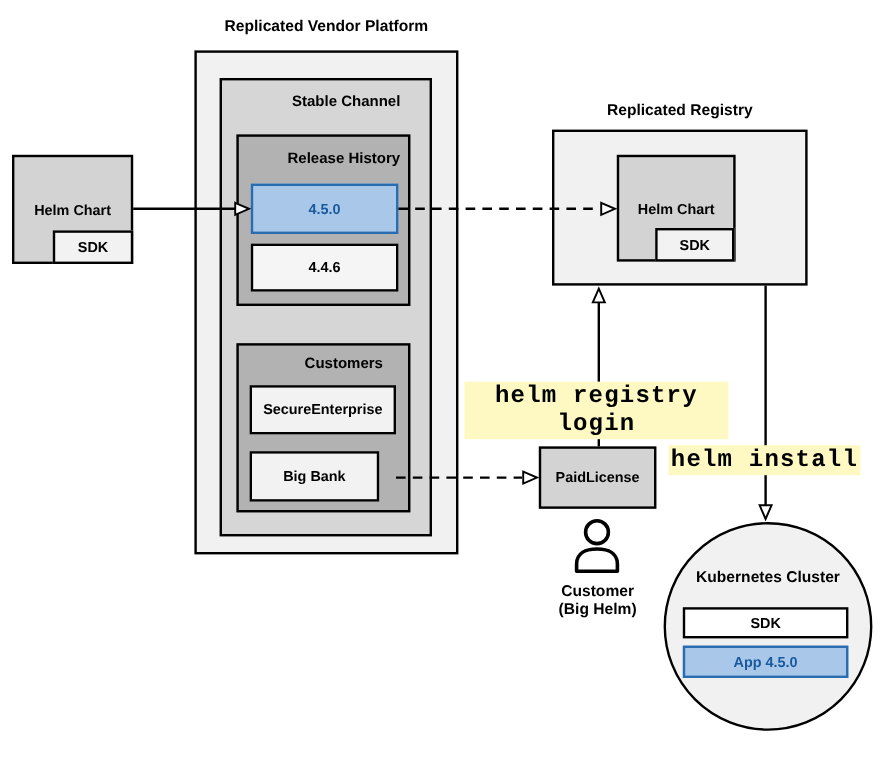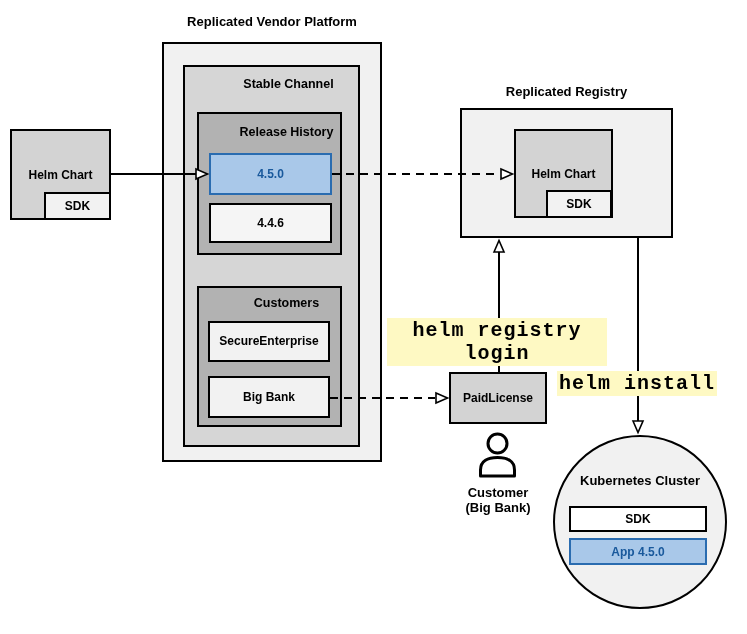--- a/index.html
+++ b/index.html
@@ -62,21 +62,21 @@
     <span>4.4.6</span>
   </div>
 
   <div class="box bg-dark" style="left:197px;top:286px;width:145px;height:141px;"></div>
   <div class="head-lbl" style="left:197px;top:296px;width:145px;">Customers</div>
 
   <div class="box bg-item center col lbl two-line" style="left:208px;top:321px;width:122px;height:41px;">
     <span>Secure</span>
     <span>Enterprise</span>
   </div>
-  <div class="box bg-item center lbl" style="left:208px;top:376px;width:122px;height:42px;">
+  <div class="box bg-item center lbl" style="left:208px;top:376px;width:108px;height:42px;">
     <span>Big Bank</span>
   </div>
 
   <div class="box bg-chart center lbl" style="left:10px;top:129px;width:101px;height:91px;">
     <span>Helm Chart</span>
   </div>
   <div class="box bg-item center lbl" style="left:44px;top:192px;width:67px;height:28px;">
     <span>SDK</span>
   </div>
 
@@ -89,21 +89,21 @@
     <span>SDK</span>
   </div>
 
   <div class="box bg-chart center col lbl two-line" style="left:449px;top:372px;width:98px;height:52px;font-size:12px;">
     <span>Paid</span>
     <span>License</span>
   </div>
 
   <div class="actor-lbl two-line" style="left:446px;top:485px;width:104px;">
     <span>Customer</span>
-    <span>(Big Bank)</span>
+    <span>(Big Helm)</span>
   </div>
 
   <div class="box bg-light circle" style="left:553px;top:435px;width:174px;height:174px;"></div>
   <div class="title" style="left:553px;top:473px;width:174px;">Kubernetes Cluster</div>
   <div class="box bg-white center lbl" style="left:569px;top:506px;width:138px;height:26px;">
     <span>SDK</span>
   </div>
   <div class="box bg-blue center lbl blue-text" style="left:569px;top:538px;width:138px;height:27px;">
     <span>App 4.5.0</span>
   </div>

